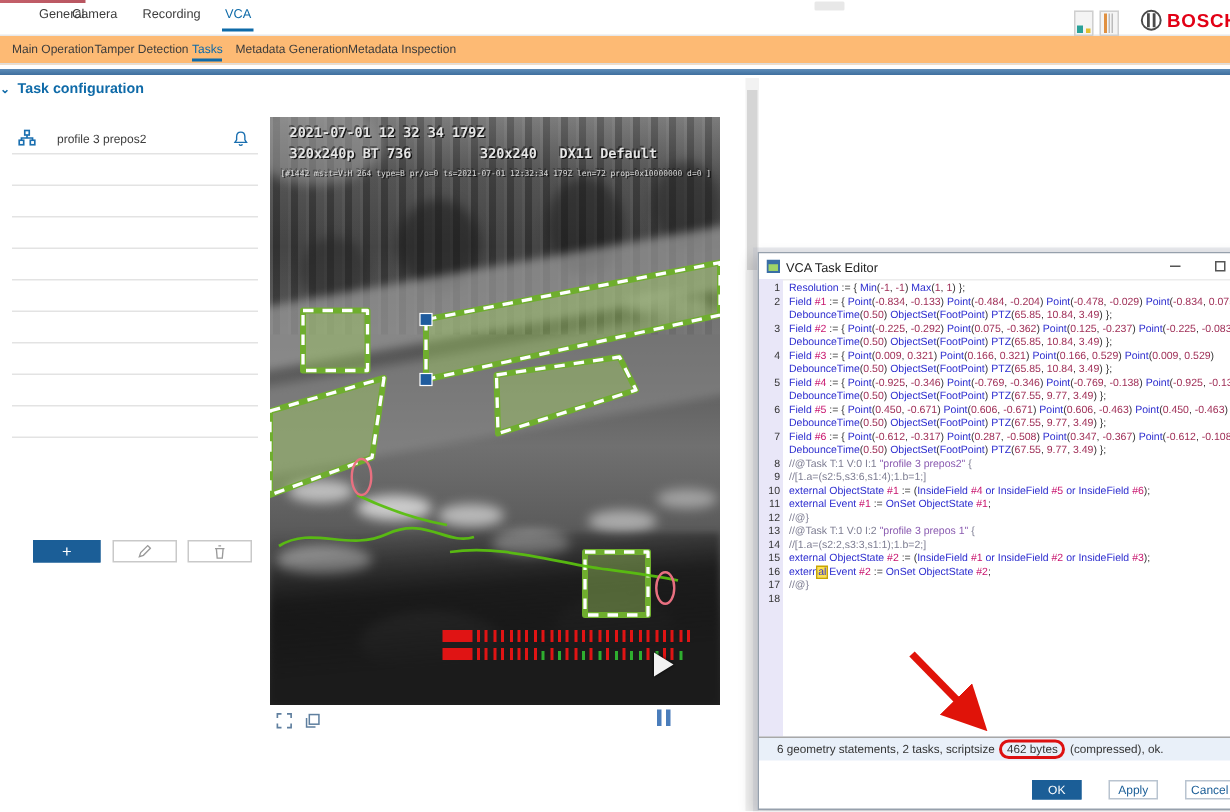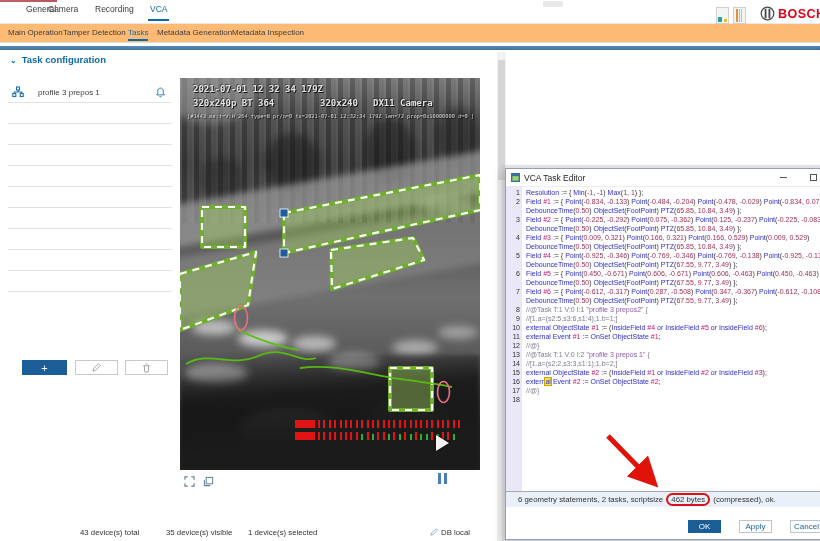--- a/index.html
+++ b/index.html
@@ -16,21 +16,21 @@
   .subbar{position:absolute;left:0;top:24px;width:820px;height:18px;background:#fdba74;border-bottom:1px solid #dedede;}
   .stab{position:absolute;top:4px;font-size:8px;color:#3c3c3c;}
   .stab.active{color:#0e6aa8;}
   .stab.active:after{content:"";position:absolute;left:0;right:0;bottom:-4px;height:2px;background:#0e6aa8;}
   .blueband{position:absolute;left:0;top:46px;width:820px;height:4px;background:linear-gradient(180deg,#5d8cb8,#3f6f9e);}
   .panel-ic{position:absolute;top:7px;width:11px;height:15px;background:#f4f4f4;border:1px solid #cfcfcf;}
   .logo{position:absolute;top:6px;left:760px;display:flex;align-items:center;gap:3px;}
   .logo-text{font-size:12.5px;font-weight:bold;color:#e20015;letter-spacing:.5px;}
 
   
-  .section-h{position:absolute;left:10px;top:54px;font-size:9.5px;font-weight:bold;color:#0e6aa8;}
+  .section-h{position:absolute;left:0;top:54px;font-size:9.5px;font-weight:bold;color:#0e6aa8;}
   .chev{font-size:8px;margin-right:5px;}
   .tlist{position:absolute;left:8px;top:82px;width:164px;}
   .trow{height:20px;border-bottom:1px solid #e3e3e3;display:flex;align-items:center;}
   .ticon{margin-left:4px;flex:none;}
   .tlabel{font-size:8px;color:#3d3d3d;margin-left:14px;flex:1;}
   .bicon{flex:none;margin-right:6px;}
   .list-actions{position:absolute;left:0;top:360px;width:180px;height:18px;}
   .abtn{position:absolute;height:15px;border:1px solid #c9c9c9;background:#fff;display:flex;align-items:center;justify-content:center;box-sizing:border-box;}
   .abtn.add{background:#1b5e97;border-color:#1b5e97;color:#fff;font-size:11px;line-height:10px;}
 
@@ -143,21 +143,21 @@
   <div class="tlist" id="taskRows">
       <div class="trow">
         <svg class="ticon" viewBox="0 0 12 12" width="12" height="12">
           <g fill="none" stroke="#1a6fb0" stroke-width="1.1">
             <rect x="4.5" y="1" width="3" height="3"></rect>
             <rect x="0.8" y="7.5" width="3" height="3"></rect>
             <rect x="8.2" y="7.5" width="3" height="3"></rect>
             <path d="M6 4v2 M6 6H2.3v1.5 M6 6h3.7v1.5"></path>
           </g>
         </svg>
-        <span class="tlabel">profile 3 prepos 1</span>
+        <span class="tlabel">profile 3 prepos2</span>
         <svg class="bicon" viewBox="0 0 12 12" width="11" height="11">
           <path d="M6 1.2c-1.9 0-3 1.5-3 3.4v2.2L1.8 8.6h8.4L9 6.8V4.6c0-1.9-1.1-3.4-3-3.4z" fill="none" stroke="#1a6fb0" stroke-width="1"></path>
           <path d="M4.8 10a1.3 1.3 0 0 0 2.4 0" fill="none" stroke="#1a6fb0" stroke-width="1"></path>
         </svg>
       </div>
       <div class="trow"></div>
       <div class="trow"></div>
       <div class="trow"></div>
       <div class="trow"></div>
       <div class="trow"></div>
@@ -199,23 +199,23 @@
       <div class="blob" style="left:148px;top:276px;width:52px;height:17px;background:#bdbdbd;opacity:.8"></div>
       <div class="blob" style="left:212px;top:262px;width:46px;height:15px;background:#c4c4c4;opacity:.75"></div>
       <div class="blob" style="left:258px;top:248px;width:40px;height:13px;background:#bcbcbc;opacity:.7"></div>
       <div class="blob" style="left:238px;top:118px;width:55px;height:16px;background:#b8b8b8;opacity:.55"></div>
       <div class="blob" style="left:60px;top:330px;width:95px;height:42px;background:#b5b5b5;opacity:.45"></div>
       <div class="blob" style="left:190px;top:320px;width:80px;height:40px;background:#6a6a6a;opacity:.6"></div>
       <div style="position:absolute;left:0;right:0;bottom:0;height:115px;background:linear-gradient(175deg,rgba(20,20,20,0) 0%,rgba(15,15,15,.75) 35%,#1b1b1b 70%);filter:blur(2px);"></div>
     </div>
 
     <div class="osd" style="left:13px;top:6px;font-size:9px">2021-07-01 12 32 34 179Z</div>
-    <div class="osd" style="left:13px;top:20px;font-size:9px">320x240p BT 364</div>
+    <div class="osd" style="left:13px;top:20px;font-size:9px">320x240p BT 736</div>
     <div class="osd" style="left:140px;top:20px;font-size:9px">320x240</div>
-    <div class="osd" style="left:193px;top:20px;font-size:9px">DX11 Camera</div>
+    <div class="osd" style="left:193px;top:20px;font-size:9px">DX11 Default</div>
     <div class="osd" style="left:7px;top:35px;font-size:5.3px;font-weight:normal;opacity:.9">[#1442 ms:t=V:H 264 type=B pr/o=0 ts=2021-07-01 12:32:34 179Z len=72 prop=0x10000000 d=0 ]</div>
 
     <svg class="ovl" width="300" height="392" viewBox="0 0 300 392">
       <g>
         <polygon class="fgreen" points="22,129 65,129 65,169 22,169"></polygon>
         <polygon class="fdash" points="22,129 65,129 65,169 22,169"></polygon>
       </g>
       <g>
         <polygon class="fgreen" points="104,135 300,97 300,132 104,175"></polygon>
         <polygon class="fdash" points="104,135 300,97 300,132 104,175"></polygon>
@@ -421,24 +421,14 @@
 
   <svg class="annot">
     <defs>
       <marker id="ah" markerWidth="6" markerHeight="6" refX="4.2" refY="3" orient="auto">
         <path d="M0,0 L6,3 L0,6 Z" fill="#e01309"></path>
       </marker>
     </defs>
     <line x1="608" y1="436" x2="652" y2="481" stroke="#e01309" stroke-width="5" marker-end="url(#ah)"></line>
   </svg>
 
-  <div class="statusbar">
-    <div class="sitem" style="left:80px">43 device(s) total</div>
-    <div class="sitem" style="left:166px">35 device(s) visible</div>
-    <div class="sitem" style="left:248px">1 device(s) selected</div>
-    <div class="sitem" style="left:430px">
-      <svg width="8" height="8" viewBox="0 0 10 10" style="vertical-align:-1px;margin-right:3px">
-        <path d="M1 9l1.5-3.5L8 1l1.5 1.5-5.5 5.5z" fill="none" stroke="#8aa0b8" stroke-width="1"></path>
-      </svg><span>DB local</span>
-    </div>
-  </div>
 
 </div>
 
 </body></html>

